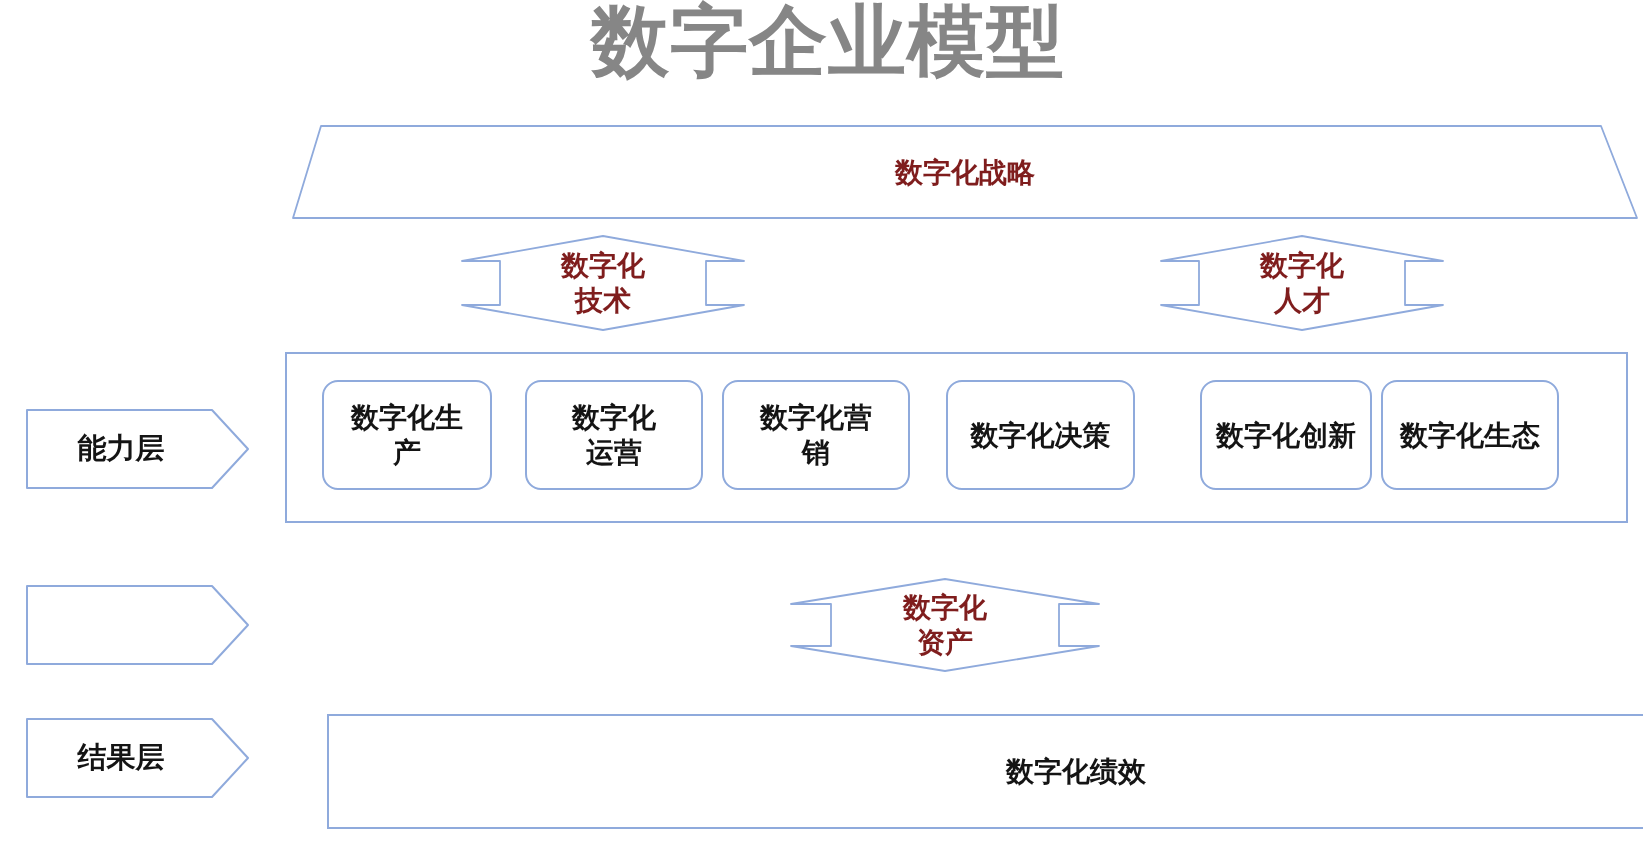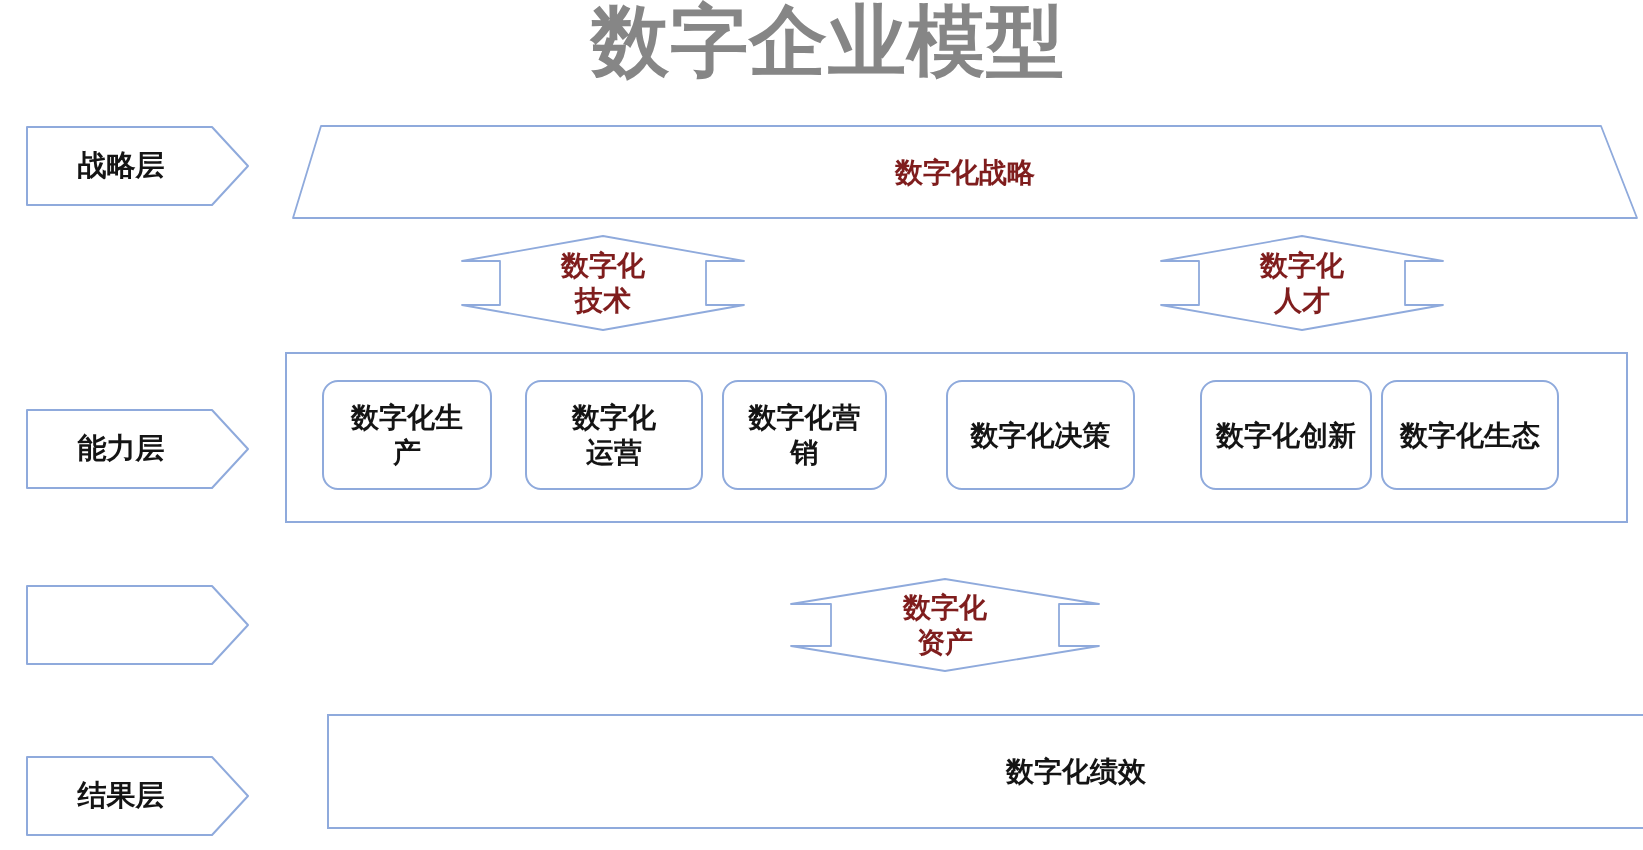--- a/index.html
+++ b/index.html
@@ -100,42 +100,36 @@
   .stroke-shape { fill: #ffffff; stroke: #8faadc; stroke-width: 2; stroke-linejoin: round; }
   .stroke-thin  { fill: #ffffff; stroke: #8faadc; stroke-width: 1.8; stroke-linejoin: round; }
 </style>
 </head>
 <body>
 
 <div id="canvas">
 
   <div class="diagram-title">数字企业模型</div>
 
-  <div class="layer-label" style="top:126px">
-    <svg width="224" height="80" viewBox="0 0 224 80">
-      <polygon class="stroke-shape" points="1,1 186,1 222,40 186,79 1,79"></polygon>
-    </svg>
-    <div class="txt">战略层</div>
-  </div>
 
 
   <div class="layer-label" style="top:409px">
     <svg width="224" height="80" viewBox="0 0 224 80">
       <polygon class="stroke-shape" points="1,1 186,1 222,40 186,79 1,79"></polygon>
     </svg>
     <div class="txt">能力层</div>
   </div>
 
   <div class="layer-label" style="top:585px">
     <svg width="224" height="80" viewBox="0 0 224 80">
       <polygon class="stroke-shape" points="1,1 186,1 222,40 186,79 1,79"></polygon>
     </svg>
   </div>
 
-  <div class="layer-label" style="top:756px">
+  <div class="layer-label" style="top:718px">
     <svg width="224" height="80" viewBox="0 0 224 80">
       <polygon class="stroke-shape" points="1,1 186,1 222,40 186,79 1,79"></polygon>
     </svg>
     <div class="txt">结果层</div>
   </div>
 
   <div class="abs" style="left:292px; top:125px; width:1346px; height:94px">
     <svg width="1346" height="94" viewBox="0 0 1346 94">
       <polygon class="stroke-thin" points="29,1 1309,1 1345,93 1,93"></polygon>
     </svg>
@@ -157,21 +151,21 @@
     <div class="shape-text" style="left:0; top:0; width:284px; height:96px">数字化
 人才</div>
   </div>
 
   <div class="capability-container"></div>
 
   <div class="cap-box" style="left:322px;  width:170px">数字化生
 产</div>
   <div class="cap-box" style="left:525px;  width:178px">数字化
 运营</div>
-  <div class="cap-box" style="left:722px;  width:165px">数字化营
+  <div class="cap-box" style="left:722px;  width:188px">数字化营
 销</div>
   <div class="cap-box" style="left:946px;  width:189px">数字化决策</div>
   <div class="cap-box" style="left:1200px; width:172px">数字化创新</div>
   <div class="cap-box" style="left:1381px; width:178px">数字化生态</div>
 
   <div class="abs" style="left:790px; top:578px; width:310px; height:94px">
     <svg width="310" height="94" viewBox="0 0 310 94">
       <polygon class="stroke-thin" points="155,1 309,26 269,26 269,68 309,68 155,93 1,68 41,68 41,26 1,26"></polygon>
     </svg>
     <div class="shape-text" style="left:0; top:0; width:310px; height:94px">数字化

